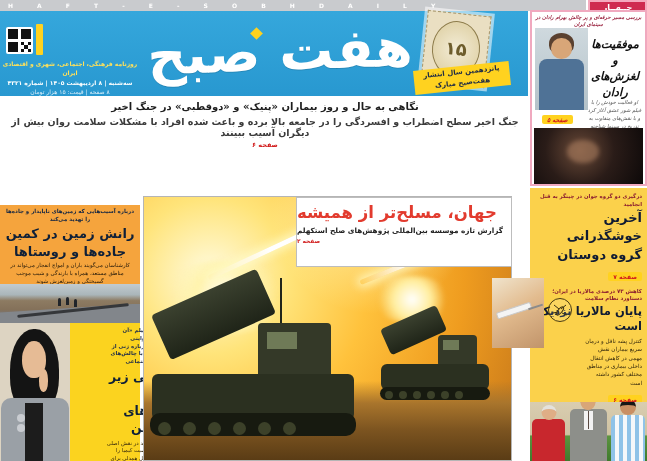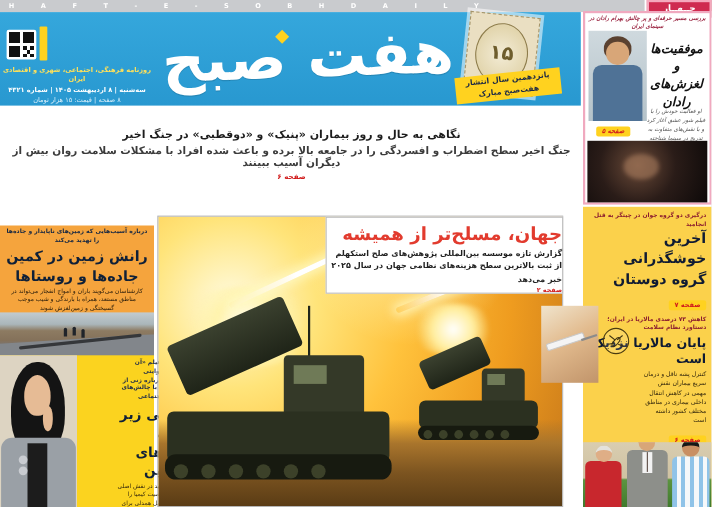--- a/index.html
+++ b/index.html
@@ -34,21 +34,21 @@
          box-shadow:0 0 0 3px rgba(255,255,255,.55);z-index:2;}
   .stamp-inner{position:absolute;left:7px;top:7px;right:7px;bottom:7px;border:1px solid #8d7c4b;
                border-radius:50%;text-align:center;color:#6e5d2c;font-weight:900;font-size:18px;
                line-height:54px;background:radial-gradient(circle,#f3ecd6 0%,#e2d5ad 70%);}
   .ribbon{position:absolute;left:414px;top:66px;width:96px;height:24px;background:#ffd21f;
           transform:rotate(-6deg);z-index:3;text-align:center;direction:rtl;
           font-size:7px;font-weight:bold;color:#1d2a46;line-height:1.5;padding-top:1px;}
 
   
   .lead{position:absolute;left:0;top:97px;width:530px;height:96px;text-align:center;direction:rtl;}
-  .lead-kicker{font-size:10px;font-weight:bold;color:#1d1d1d;margin-top:20px;}
+  .lead-kicker{font-size:10px;font-weight:bold;color:#1d1d1d;margin-top:4px;}
   .lead-headline{font-size:31px;font-weight:900;color:#141414;margin-top:1px;letter-spacing:-.5px;}
   .lead-subhead{font-size:9.5px;font-weight:bold;color:#3b3b3b;margin-top:4px;}
   .pageref{color:#d11c1c;font-weight:bold;font-size:6.5px;margin-top:3px;}
   .chip{display:inline-block;background:#ffd21f;color:#d11c1c;font-weight:bold;font-size:6px;
         padding:1px 5px;border-radius:2px;}
 
   
   .landslide{position:absolute;left:0;top:205px;width:140px;height:128px;background:#f5a43d;
              direction:rtl;text-align:center;padding:3px 5px 0 5px;}
   .ls-kicker{font-size:5.5px;font-weight:bold;color:#152743;line-height:1.4;}
@@ -100,21 +100,21 @@
   .cab::after{content:"";position:absolute;left:12%;top:16%;width:42%;height:30%;background:#6f7a57;}
   .hull{position:absolute;left:2%;bottom:11%;width:95%;height:30%;background:#2b3020;border-radius:6px;}
   .track{position:absolute;left:1%;bottom:0;width:97%;height:15%;background:#171a10;border-radius:10px;}
   .wheel{position:absolute;bottom:1%;left:5%;width:13px;height:13px;background:#3c4129;border-radius:50%;
          box-shadow:25px 0 0 #3c4129,50px 0 0 #3c4129,75px 0 0 #3c4129,100px 0 0 #3c4129,125px 0 0 #3c4129;}
   .antenna{position:absolute;left:62%;top:-4%;width:2px;height:32%;background:#20251a;}
   .l2{left:64%;bottom:23%;width:31%;height:33%;}
   .l2 .wheel{width:8px;height:8px;box-shadow:14px 0 0 #3c4129,28px 0 0 #3c4129,42px 0 0 #3c4129,56px 0 0 #3c4129,70px 0 0 #3c4129;}
 
   .warbox{position:absolute;left:296px;top:197px;width:216px;height:70px;background:#fff;
-          border:1px solid #bdbdbd;z-index:3;text-align:right;direction:rtl;padding-top:5px;}
+          border:1px solid #bdbdbd;z-index:3;text-align:left;direction:rtl;padding-top:5px;}
   .war-headline{color:#e23b2e;font-size:16.5px;font-weight:900;}
   .war-sub{font-size:7.3px;font-weight:bold;color:#222;line-height:1.55;margin-top:3px;}
   .war-page{color:#d11c1c;font-size:5.8px;font-weight:bold;margin-top:2px;}
 
   
   .radan{position:absolute;left:530px;top:10px;width:117px;height:176px;background:#fff;
          border:2px solid #f0a9bf;direction:rtl;font-style:italic;}
   .rd-kicker{position:absolute;left:2px;right:2px;top:2px;font-size:5.2px;font-weight:bold;color:#9c2743;
              text-align:center;line-height:1.4;}
   .photo-radan{position:absolute;left:3px;top:16px;width:53px;height:82px;overflow:hidden;
@@ -256,21 +256,20 @@
       <div class="hull"></div>
       <div class="track"></div>
       <div class="wheel"></div>
     </div>
   </div>
 
   <div class="warbox">
     <div class="war-headline">جهان، مسلح‌تر از همیشه</div>
     <div class="war-sub">
       <div>گزارش تازه موسسه بین‌المللی پژوهش‌های صلح استکهلم</div>
-      <div>از ثبت بالاترین سطح هزینه‌های نظامی جهان در سال ۲۰۲۵ خبر می‌دهد</div>
     </div>
     <div class="war-page">صفحه ۲</div>
   </div>
 
   <div class="radan">
     <div class="rd-kicker">بررسی مسیر حرفه‌ای و پر چالش بهرام رادان در سینمای ایران</div>
     <div class="photo-radan">
       <div class="rad-hair"></div>
       <div class="rad-face"></div>
       <div class="rad-shirt"></div>

